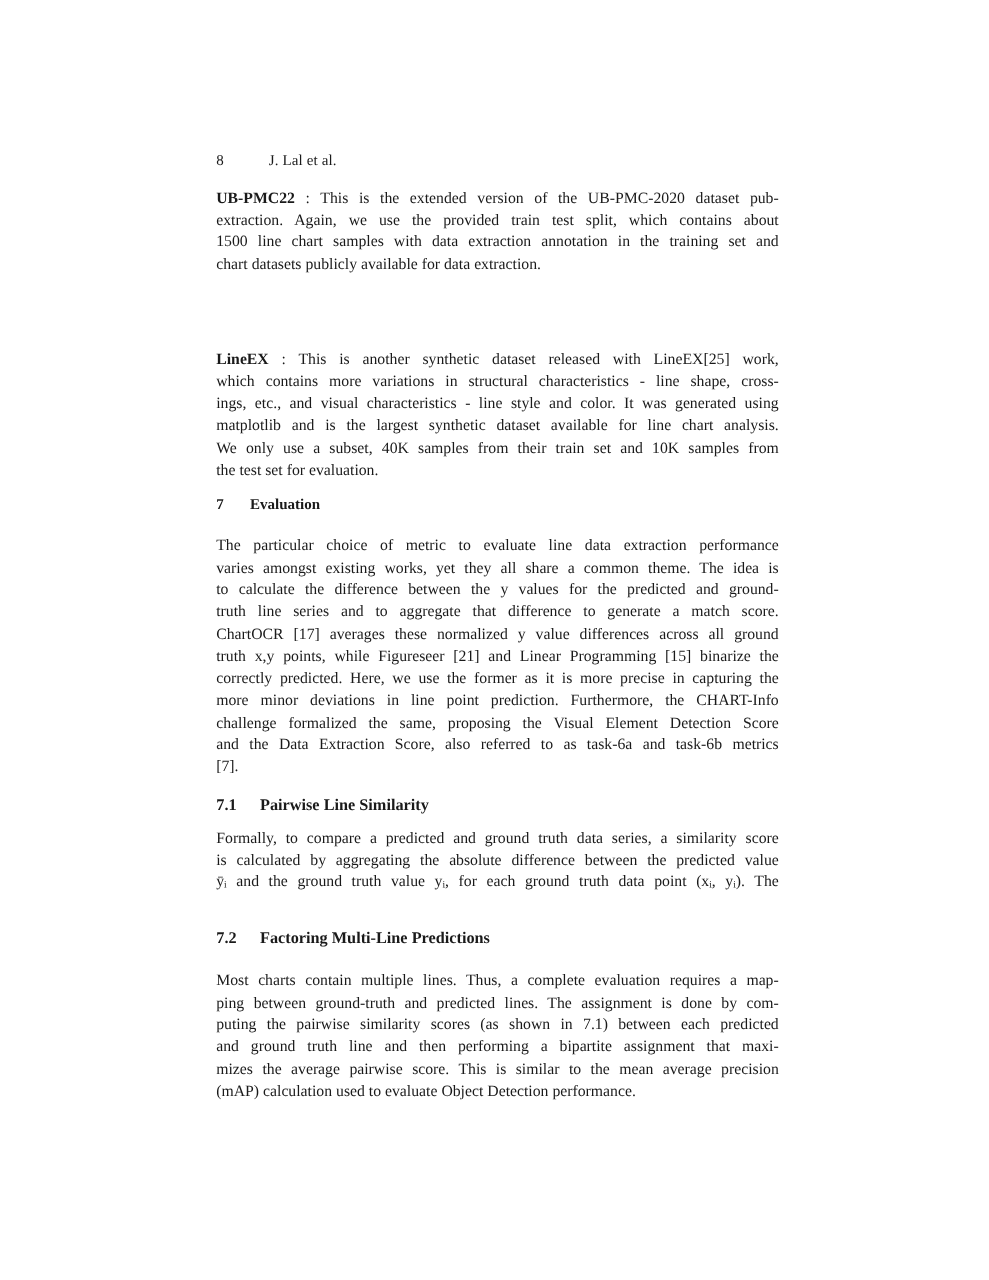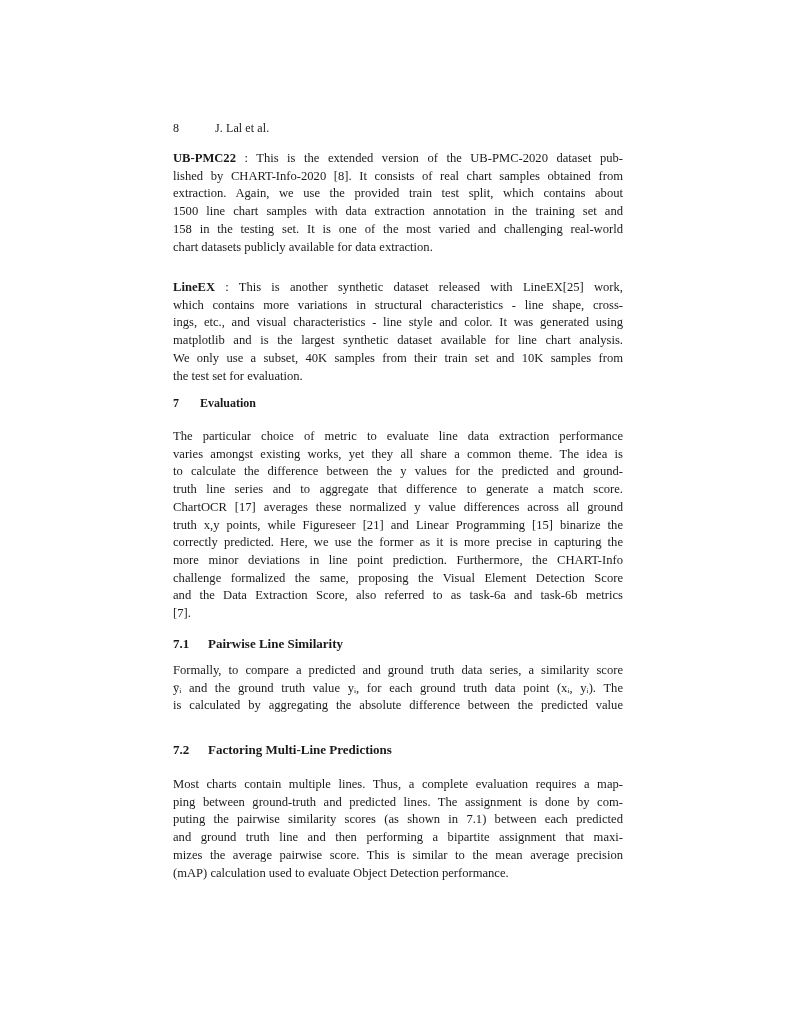--- a/index.html
+++ b/index.html
@@ -36,24 +36,22 @@
 
 <div class="page">
 
   <div class="running-head">
     <span class="pnum">8</span><span>J. Lal et al.</span>
   </div>
 
   <div class="block" style="top:150px;">
     <p class="para">
       <span class="line"><b class="lead">UB-PMC22</b><span> : This is the extended version of the UB-PMC-2020 dataset pub-</span></span>
-      <span class="line">lished by CHART-Info-2020 [8]. It consists of real chart samples obtained from</span>
       <span class="line">extraction. Again, we use the provided train test split, which contains about</span>
       <span class="line">1500 line chart samples with data extraction annotation in the training set and</span>
-      <span class="line">158 in the testing set. It is one of the most varied and challenging real-world</span>
       <span class="line last">chart datasets publicly available for data extraction.</span>
     </p>
   </div>
 
   <div class="block" style="top:279px;">
     <p class="para">
       <span class="line"><b class="lead">LineEX</b><span> : This is another synthetic dataset released with LineEX[25] work,</span></span>
       <span class="line">which contains more variations in structural characteristics - line shape, cross-</span>
       <span class="line">ings, etc., and visual characteristics - line style and color. It was generated using</span>
       <span class="line">matplotlib and is the largest synthetic dataset available for line chart analysis.</span>
@@ -82,22 +80,22 @@
     </p>
   </div>
 
   <div class="h2" style="top:636px;">
     <span class="num">7.1</span><span>Pairwise Line Similarity</span>
   </div>
 
   <div class="block" style="top:662px;">
     <p class="para">
       <span class="line">Formally, to compare a predicted and ground truth data series, a similarity score</span>
+      <span class="line">is calculated by aggregating the absolute difference between the predicted value</span>
       <span class="line">ȳᵢ and the ground truth value yᵢ, for each ground truth data point (xᵢ, yᵢ). The</span>
-      <span class="line">is calculated by aggregating the absolute difference between the predicted value</span>
     </p>
   </div>
 
   <div class="h2" style="top:742px;">
     <span class="num">7.2</span><span>Factoring Multi-Line Predictions</span>
   </div>
 
   <div class="block" style="top:776px;">
     <p class="para">
       <span class="line">Most charts contain multiple lines. Thus, a complete evaluation requires a map-</span>

